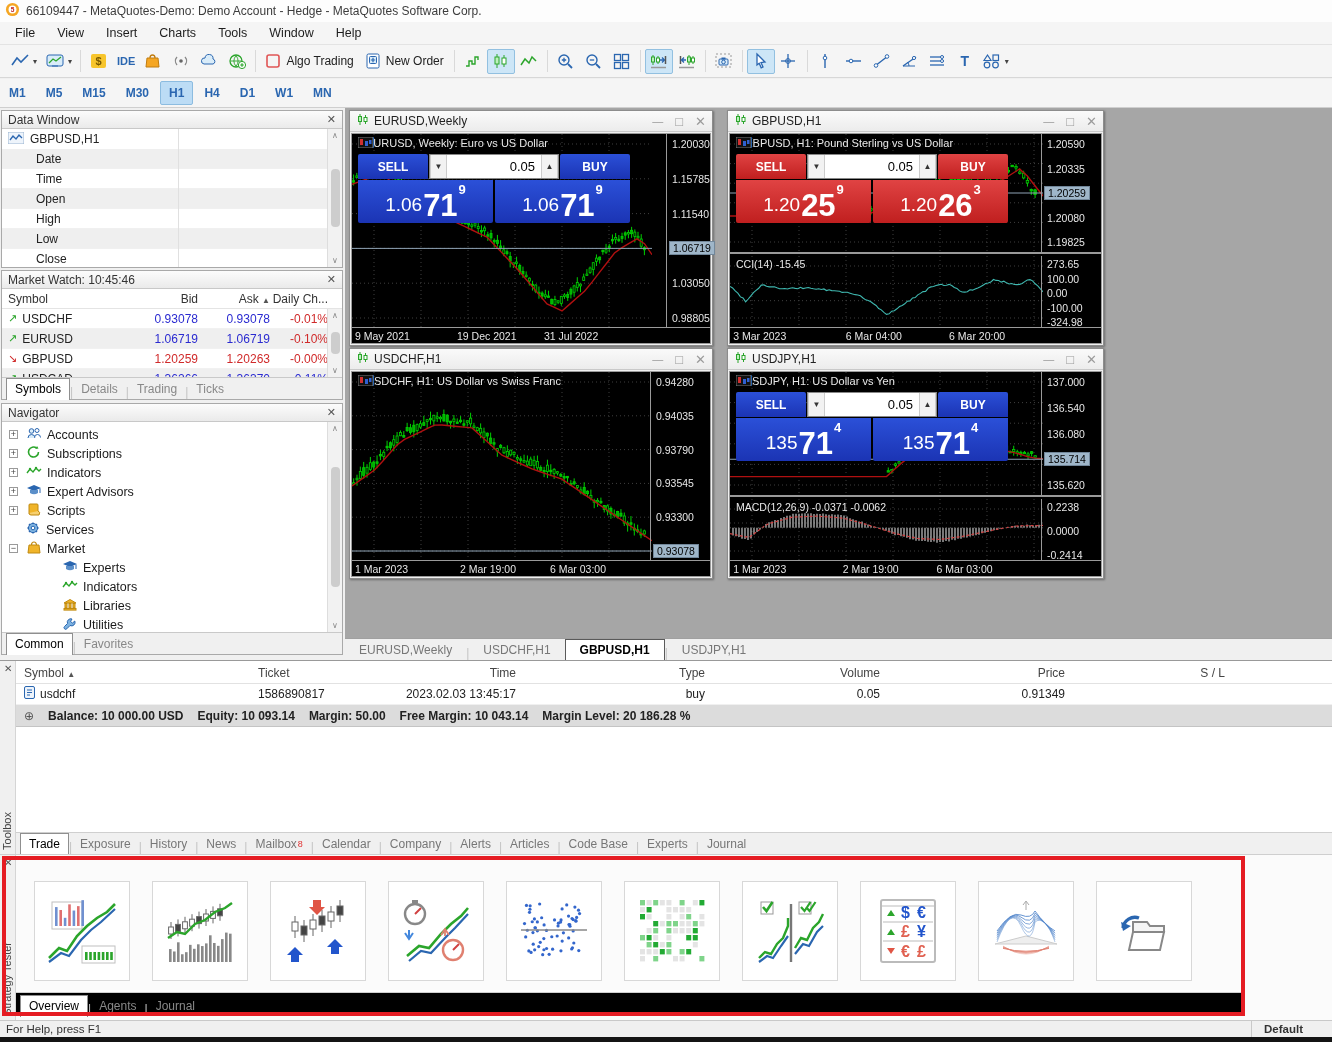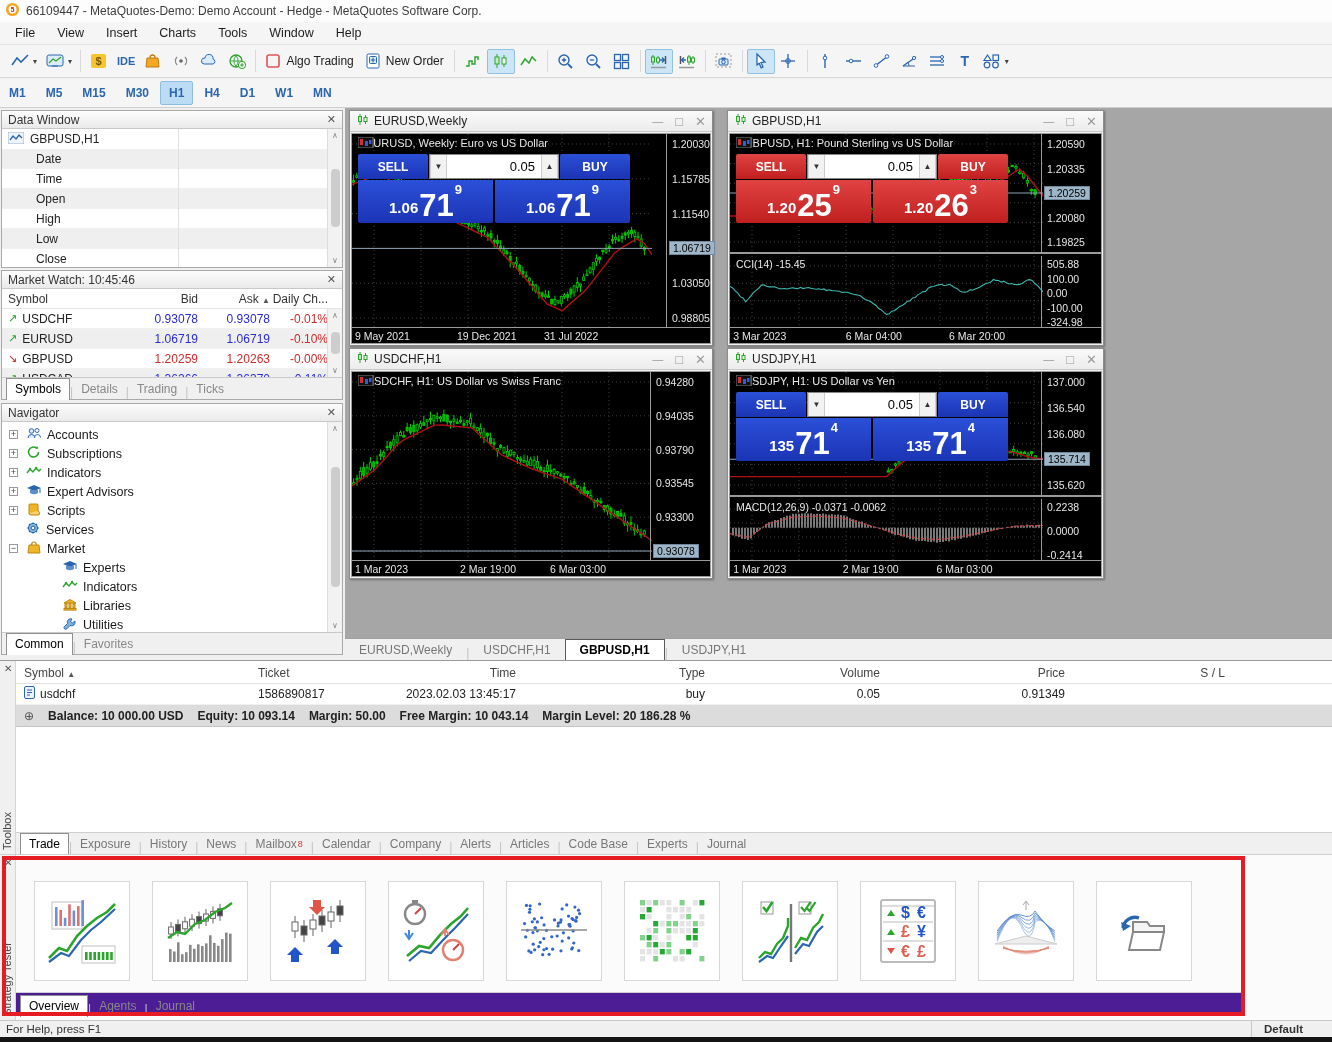--- a/index.html
+++ b/index.html
@@ -75,21 +75,21 @@
   .ind-label{position:absolute;left:6px;top:2px;color:#e8e8e8;font-size:10.5px;z-index:4;}
   
   .otw{position:absolute;left:6px;top:20px;width:272px;z-index:6;font-family:"Liberation Sans",sans-serif;}
   .otw .row1{display:flex;height:25px;gap:0;}
   .otw .btn{width:70px;color:#fff;font-weight:bold;font-size:12px;display:flex;align-items:center;justify-content:center;border-radius:2px 2px 0 0;}
   .otw .spin{flex:1;display:flex;border:1px solid #888;background:#fff;margin:0 1px;}
   .otw .spin .sbtn{width:17px;background:#f2f2f2;color:#333;font-size:8px;display:flex;align-items:center;justify-content:center;border-left:1px solid #ccc;border-right:1px solid #ccc;}
   .otw .spin .val{flex:1;display:flex;align-items:center;justify-content:flex-end;padding-right:6px;font-size:13px;color:#000;}
   .otw .row2{display:flex;gap:2px;margin-top:1px;height:43px;}
   .otw .pricebox{flex:1;color:#fff;display:flex;align-items:flex-end;justify-content:center;padding-bottom:3px;border-radius:0 0 2px 2px;}
-  .otw .p-small{font-size:15px;font-weight:bold;margin-bottom:4px;}
+  .otw .p-small{font-size:19px;font-weight:normal;margin-bottom:4px;}
   .otw .p-big{font-size:31px;font-weight:bold;line-height:.9;margin:0 1px;}
   .otw .p-sup{font-size:13px;font-weight:bold;align-self:flex-start;margin-top:2px;}
   .otw.blue .btn,.otw.blue .pricebox{background:linear-gradient(#2b50d8,#1b34b4);}
   .otw.red .btn,.otw.red .pricebox{background:linear-gradient(#e04343,#c01f1f);}
   
   #charttabs{position:absolute;left:345px;top:638px;width:987px;height:22px;background:#f0f0f0;border-top:1px solid #a0a0a0;
              display:flex;align-items:flex-end;font-size:12px;color:#777;}
   .ctab{padding:3px 14px;}
   .ctab.active{background:#fff;border:1px solid #5a5a5a;border-bottom:none;color:#000;font-weight:bold;margin-bottom:-1px;padding-bottom:4px;}
   
@@ -102,21 +102,21 @@
   #tt-head{color:#444;border-bottom:1px solid #e2e2e2;font-size:12px;}
   #tt-row{font-size:12px;border-bottom:1px solid #f0f0f0;}
   #tt-balance{height:22px;background:#dcdcdc;display:flex;align-items:center;gap:14px;padding-left:8px;font-weight:bold;font-size:12px;border-bottom:1px solid #c4c4c4;}
   #toolbox-tabs{position:absolute;left:16px;right:0;bottom:0;height:22px;background:#f0f0f0;border-top:1px solid #cfcfcf;
                 display:flex;align-items:flex-end;font-size:12px;color:#777;}
   .badge8{color:#e03030;font-size:9px;vertical-align:sub;margin-left:1px;}
   
   #tester{position:absolute;left:0;top:854px;width:1332px;height:166px;background:#fbfbfb;border-top:1px solid #cfcfcf;}
   #tiles{position:absolute;left:34px;top:26px;display:flex;gap:22px;}
   .tile{width:96px;height:100px;background:#fff;border:1px solid #d8d8d8;display:flex;align-items:center;justify-content:center;}
-  #tester-tabs{position:absolute;left:16px;right:88px;bottom:4px;height:24px;background:#4c1d95;border-top:1px solid #cfcfcf;
+  #tester-tabs{position:absolute;left:16px;right:88px;bottom:4px;height:24px;background:#000000;border-top:1px solid #cfcfcf;
                display:flex;align-items:flex-end;font-size:12px;color:#888;}
   #redbox{position:absolute;left:2px;top:856px;width:1243px;height:160px;border:4px solid #e51c23;pointer-events:none;z-index:50;}
   
   #statusbar{position:absolute;left:0;top:1020px;width:1332px;height:17px;background:#f0f0f0;border-top:1px solid #c9c9c9;
              display:flex;align-items:center;font-size:11.5px;color:#333;}
   #status-left{padding-left:6px;flex:1;}
   #status-right{width:81px;border-left:1px solid #c9c9c9;padding-left:12px;height:100%;display:flex;align-items:center;font-weight:bold;}
   #blackstrip{position:absolute;left:0;top:1037px;width:1332px;height:5px;background:#141414;}
 </style>
 </head>
@@ -1013,21 +1013,21 @@
               <line x1="210" y1="0" x2="210" y2="74" stroke="#3f3f3f" stroke-dasharray="1,3"></line>
               <line x1="257" y1="0" x2="257" y2="74" stroke="#3f3f3f" stroke-dasharray="1,3"></line>
               <line x1="304" y1="0" x2="304" y2="74" stroke="#3f3f3f" stroke-dasharray="1,3"></line>
               <line x1="0" y1="10" x2="313" y2="10" stroke="#3f3f3f" stroke-dasharray="1,3"></line>
               <line x1="0" y1="27.333333333333332" x2="313" y2="27.333333333333332" stroke="#3f3f3f" stroke-dasharray="1,3"></line>
               <line x1="0" y1="44.666666666666664" x2="313" y2="44.666666666666664" stroke="#3f3f3f" stroke-dasharray="1,3"></line>
               <line x1="0" y1="62" x2="313" y2="62" stroke="#3f3f3f" stroke-dasharray="1,3"></line>
               <polyline points="0,30.431161537673326 2.6083333333333334,31.95131902205758 5.216666666666667,34.92643123706803 7.825,37.157561833597725 10.433333333333334,40.89795032502152 13.041666666666666,41.92842244203202 15.65,45.879568476509306 18.258333333333333,43.01021429384127 20.866666666666667,39.78615869404749 23.474999999999998,36.592305217031395 26.083333333333332,34.44085448929109 28.691666666666663,32.2841019990854 31.3,29.090056161582474 33.90833333333333,28.892448525875803 36.516666666666666,30.244510612823063 39.125,30.862442833743994 41.733333333333334,30.875300332950427 44.34166666666667,30.821209903107952 46.949999999999996,31.81481193057261 49.55833333333333,32.70860778084025 52.166666666666664,32.69773419396951 54.775,32.45294546135701 57.383333333333326,33.01443131403066 59.991666666666674,32.182703057490286 62.6,31.701536417473108 65.20833333333334,32.39121775766834 67.81666666666666,32.73037111833692 70.425,31.34318458288908 73.03333333333333,32.57272278792225 75.64166666666667,32.00410258886404 78.25,31.46125726886094 80.85833333333335,32.308241627132524 83.46666666666667,32.789296998921785 86.075,33.201452100696045 88.68333333333334,32.70668217800558 91.29166666666667,33.55298837157898 93.89999999999999,32.949722218746324 96.50833333333334,34.541311675403264 99.11666666666666,33.7302429821808 101.72500000000001,34.638071850501 104.33333333333333,34.75295920930137 106.94166666666666,34.93730883165262 109.55,35.19125950267272 112.15833333333333,36.415402861930694 114.76666666666665,36.204925703929206 117.375,36.245551402567486 119.98333333333335,37.16708618056562 122.59166666666667,38.05794758674955 125.2,38.66244280622341 127.80833333333334,38.95320796441907 130.41666666666669,39.751198145824794 133.025,41.97018119092099 135.63333333333333,43.8329348553593 138.24166666666667,44.4839305992083 140.85,45.72235528691672 143.45833333333331,47.71748102974767 146.06666666666666,49.440779585810375 148.67499999999998,52.492004767013704 151.28333333333333,53.861177277099344 153.89166666666665,56.345680734235785 156.5,58.31797154769302 159.10833333333332,57.83105166791939 161.7166666666667,55.16617009812035 164.32500000000002,54.744475399330256 166.93333333333334,52.80445449836553 169.54166666666666,50.5643779623788 172.15,49.42616626974195 174.75833333333333,47.797321173641826 177.36666666666667,45.17260974310339 179.975,44.87962072393859 182.58333333333334,41.898216778226185 185.19166666666666,41.53413883540779 187.79999999999998,38.88157851817086 190.4083333333333,37.39643898876385 193.01666666666668,35.60757635864429 195.625,35.38084191600792 198.23333333333332,32.103102392144514 200.8416666666667,30.90199758242815 203.45000000000002,30.56972907255404 206.05833333333334,29.568016594648363 208.66666666666666,28.87030557668768 211.275,28.307260688161477 213.88333333333333,29.452207746170462 216.49166666666667,29.26377432611771 219.1,28.362637870106845 221.70833333333334,29.478591694030925 224.31666666666666,31.459325552918024 226.92499999999998,32.4110215170309 229.5333333333333,34.88776293960399 232.14166666666668,36.001212590560314 234.75,36.15794412237592 237.35833333333332,35.72327627362684 239.9666666666667,33.76234814324416 242.57500000000002,34.148855324322355 245.18333333333334,32.99889132436365 247.79166666666666,31.94848383720965 250.4,30.760228419676416 253.00833333333333,29.1626267274376 255.61666666666667,27.488550052279617 258.22499999999997,27.006561633478857 260.83333333333337,26.03378293015993 263.44166666666666,23.48973753736355 266.05,24.416929414076737 268.6583333333333,24.511206138646234 271.26666666666665,26.141817350918426 273.875,25.214569958858192 276.48333333333335,26.855626791482784 279.0916666666667,27.95631776233204 281.7,27.533889019908383 284.30833333333334,28.429032717086375 286.91666666666663,28.663232558686282 289.52500000000003,28.35058911507949 292.1333333333333,27.415371676441282 294.7416666666667,25.58398198769428 297.34999999999997,23.926471555558965 299.95833333333337,23.675297327106815 302.56666666666666,24.866773761669183 305.175,27.74989130473696 307.7833333333333,29.887437259405836 310.39166666666665,32.937372354697445 313,35.80230600675568" fill="none" stroke="#3fb8b0" stroke-width="1.1"></polyline>
             </svg>
             <div class="yscale" style="width: 60px;">
-              <span class="ylab" style="top: 8px;">505.88</span>
+              <span class="ylab" style="top: 8px;">273.65</span>
               <span class="ylab" style="top: 22.5px;">100.00</span>
               <span class="ylab" style="top: 37px;">0.00</span>
               <span class="ylab" style="top: 51.5px;">-100.00</span>
               <span class="ylab" style="top: 66px;">-324.98</span>
             </div>
             <div class="ind-label">CCI(14) -15.45</div>
           </div>
           <div class="xscale">
             <span class="xlab" style="left: 3.13px;">3 Mar 2023</span>
             <span class="xlab" style="left: 115.81px;">6 Mar 04:00</span>

